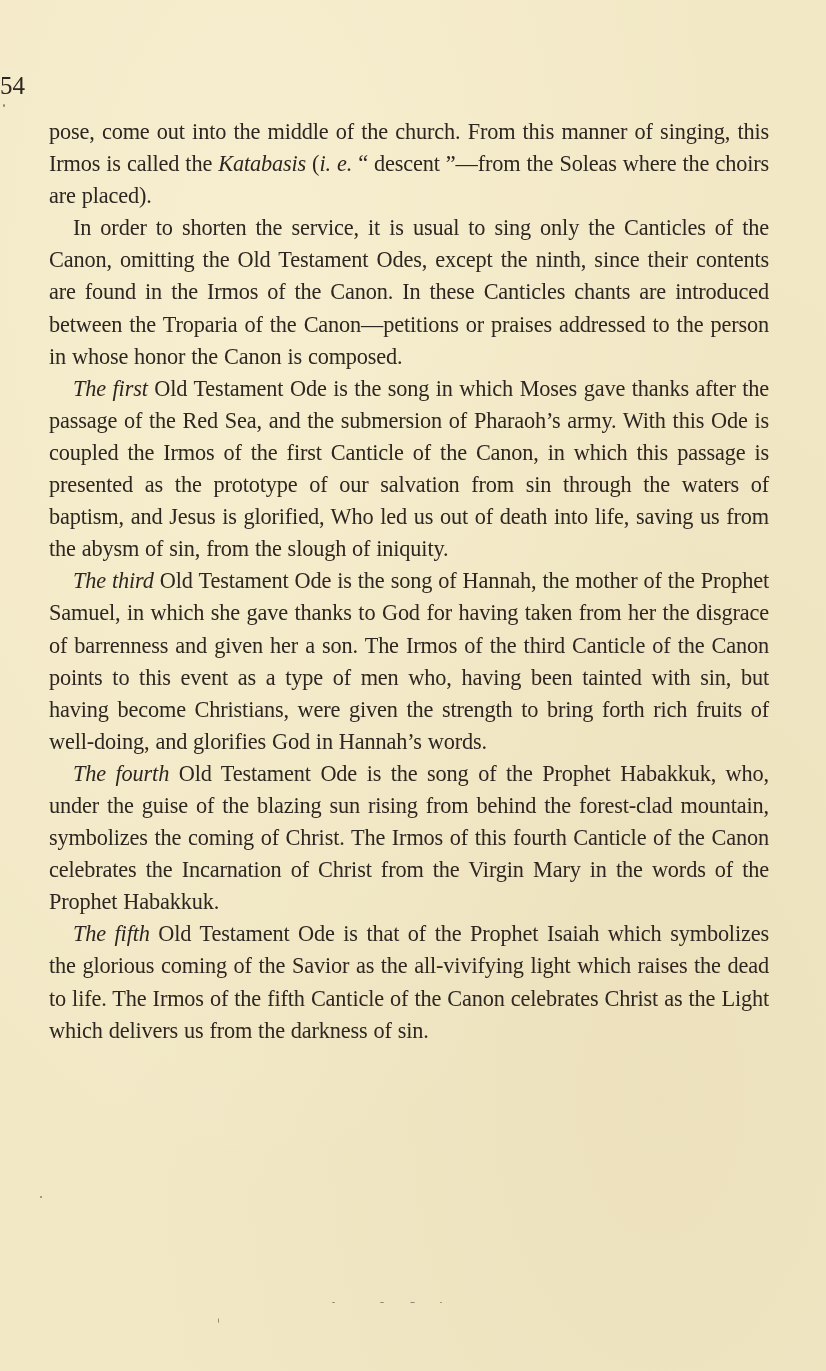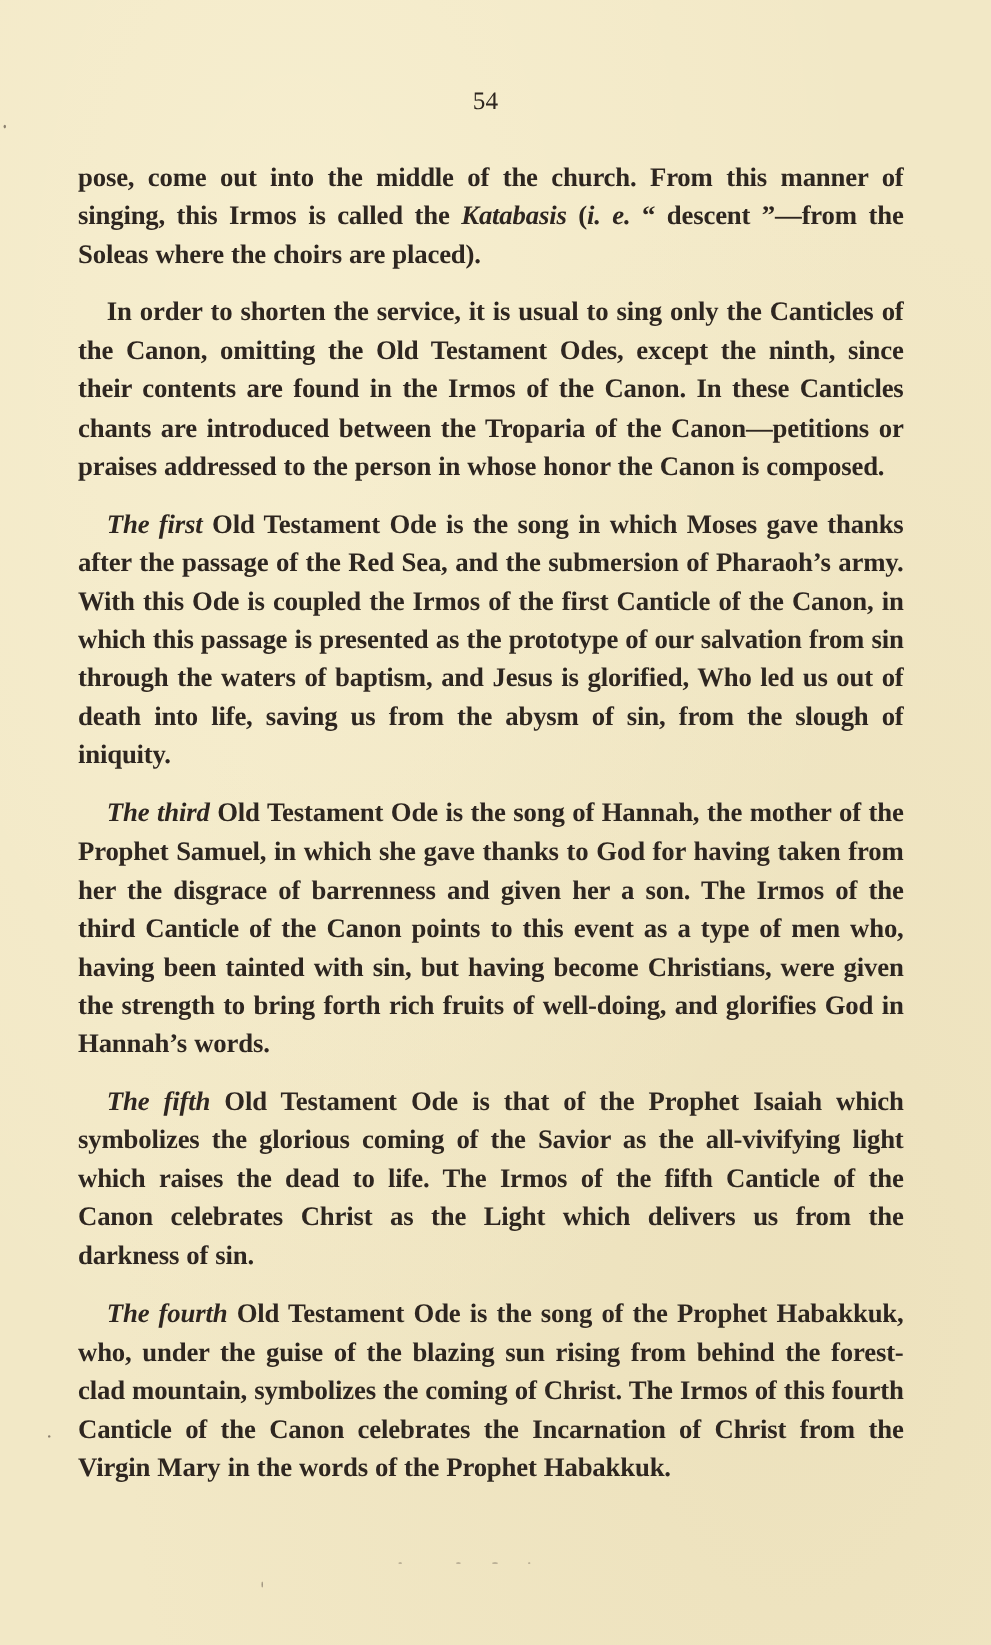--- a/index.html
+++ b/index.html
@@ -23,39 +23,38 @@
       background:
         radial-gradient(ellipse at 30% 20%, rgba(255,250,225,0.35), rgba(255,250,225,0) 60%),
         radial-gradient(ellipse at 80% 80%, rgba(220,205,160,0.25), rgba(220,205,160,0) 60%),
         #f2e8c6;
     }
     .page-number {
       position: absolute;
       top: 72px;
       left: 0;
       width: 809px;
-      text-align: center;
-      font-size: 21px;
+      text-align: left;
+      font-size: 25px;
       letter-spacing: 0px;
     }
     .text-block {
       position: absolute;
       left: 49px;
       top: 116px;
       width: 720px;
       font-size: 22.3px;
       line-height: 32.1px;
       text-align: justify;
       letter-spacing: -0.15px;
       word-spacing: 0.5px;
     }
     .para {
-      margin: 16px;
+      margin: 0;
       text-indent: 24px;
-      font-weight: bold;
     }
     .para.cont {
       text-indent: 0;
     }
     .lead {
       font-style: italic;
     }
     .speck {
       position: absolute;
       background: #8a7f6e;
@@ -73,23 +72,23 @@
 
     <p class="para cont"><span>pose, come out into the middle of the church.   From this manner of singing, this Irmos is called the </span><span class="lead">Katabasis</span><span> (</span><span class="lead">i. e.</span><span> “ descent ”—from the Soleas where the choirs are placed).</span></p>
 
     <p class="para"><span>In order to shorten the service, it is usual to sing only the Canticles of the Canon, omitting the Old Testament Odes, except the ninth, since their contents are found in the Irmos of the Canon.  In these Canticles chants are introduced between the Troparia of the Canon—petitions or praises addressed to the person in whose honor the Canon is composed.</span></p>
 
     <p class="para"><span class="lead">The first</span><span> Old Testament Ode is the song in which Moses gave thanks after the passage of the Red Sea, and the submersion of Pharaoh’s army.  With this Ode is coupled the Irmos of the first Canticle of the Canon, in which this passage is presented as the prototype of our salvation from sin through the waters of baptism, and Jesus is glorified, Who led us out of death into life, saving us from the abysm of sin, from the slough of iniquity.</span></p>
 
 
     <p class="para"><span class="lead">The third</span><span> Old Testament Ode is the song of Hannah, the mother of the Prophet Samuel, in which she gave thanks to God for having taken from her the disgrace of barrenness and given her a son.  The Irmos of the third Canticle of the Canon points to this event as a type of men who, having been tainted with sin, but having become Christians, were given the strength to bring forth rich fruits of well-doing, and glorifies God in Hannah’s words.</span></p>
 
+    <p class="para"><span class="lead">The fourth</span><span> Old Testament Ode is the song of the Prophet Habakkuk, who, under the guise of the blazing sun rising from behind the forest-clad mountain, symbolizes the coming of Christ.  The Irmos of this fourth Canticle of the Canon celebrates the Incarnation of Christ from the Virgin Mary in the words of the Prophet Habakkuk.</span></p>
+
     <p class="para"><span class="lead">The fifth</span><span> Old Testament Ode is that of the Prophet Isaiah which symbolizes the glorious coming of the Savior as the all-vivifying light which raises the dead to life.  The Irmos of the fifth Canticle of the Canon celebrates Christ as the Light which delivers us from the darkness of sin.</span></p>
-
-    <p class="para"><span class="lead">The fourth</span><span> Old Testament Ode is the song of the Prophet Habakkuk, who, under the guise of the blazing sun rising from behind the forest-clad mountain, symbolizes the coming of Christ.  The Irmos of this fourth Canticle of the Canon celebrates the Incarnation of Christ from the Virgin Mary in the words of the Prophet Habakkuk.</span></p>
 
   </div>
 
   <div class="speck" style="left:3px;top:104px;width:2px;height:3px;"></div>
   <div class="speck" style="left:40px;top:1196px;width:2px;height:2px;"></div>
   <div class="speck" style="left:218px;top:1318px;width:1px;height:5px;"></div>
   <div class="speck" style="left:332px;top:1302px;width:3px;height:1px;"></div>
   <div class="speck" style="left:380px;top:1302px;width:4px;height:1px;"></div>
   <div class="speck" style="left:410px;top:1302px;width:5px;height:1px;"></div>
   <div class="speck" style="left:440px;top:1302px;width:2px;height:1px;"></div>

